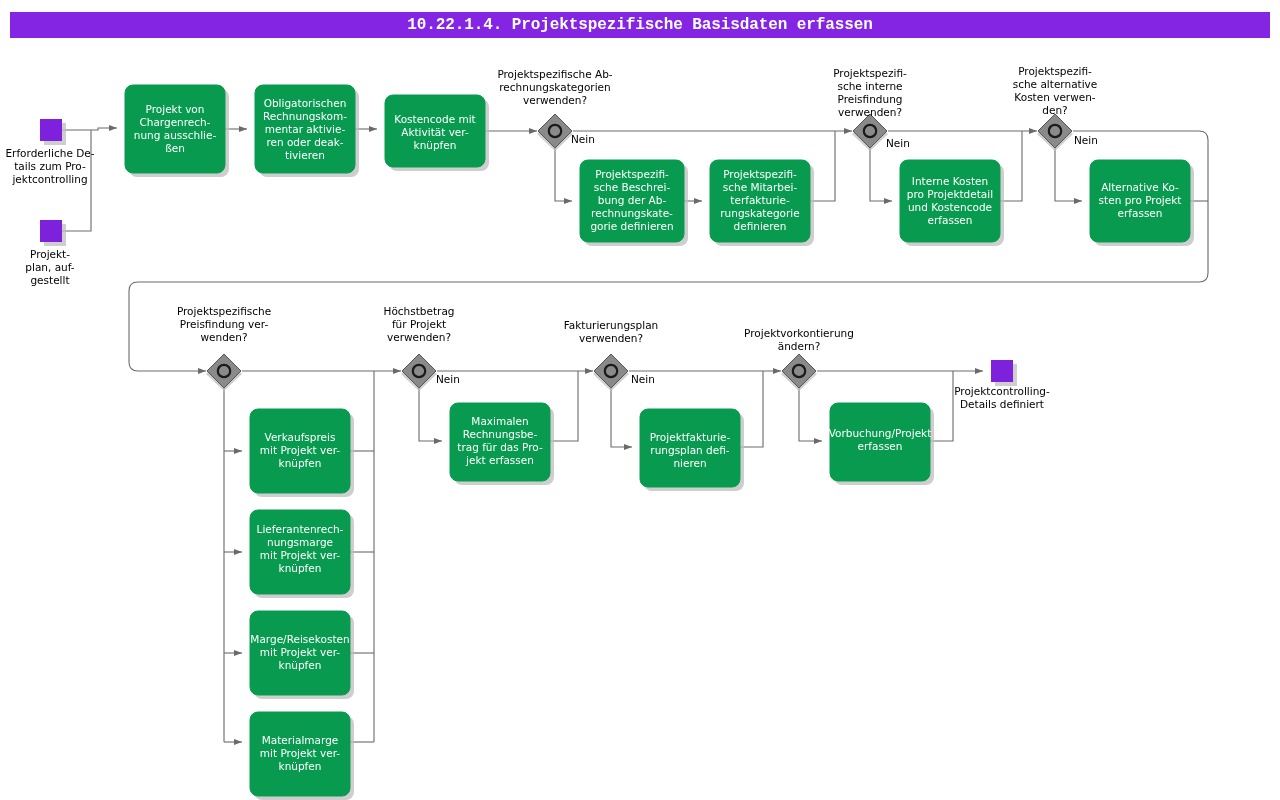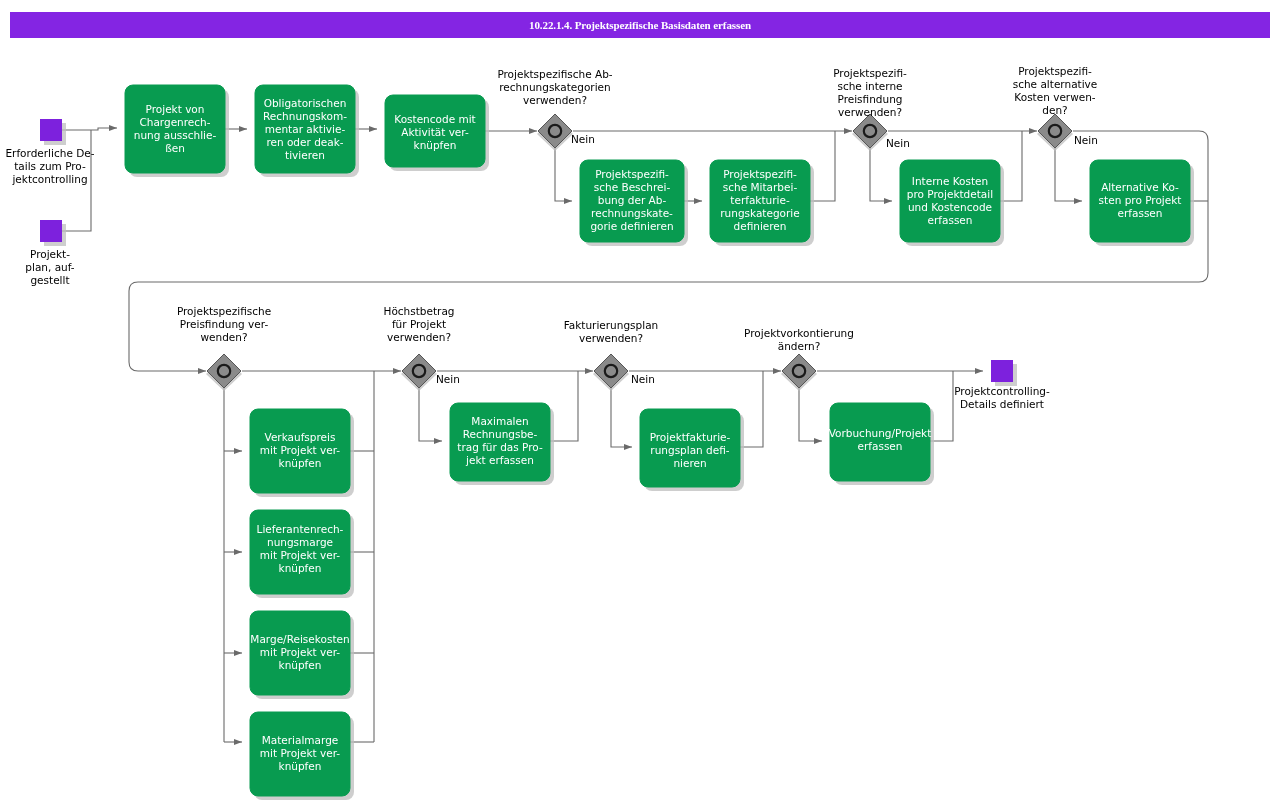--- a/index.html
+++ b/index.html
@@ -26,22 +26,22 @@
     top: 12px;
     width: 1260px;
     height: 26px;
     background: #8425e3;
     display: flex;
     align-items: center;
     justify-content: center;
   }
   .title-bar .title-text {
     color: #ffffff;
-    font-family: Liberation Serif, serif;
-    font-size: 11px;
+    font-family: Liberation Mono, monospace;
+    font-size: 16px;
     font-weight: bold;
     letter-spacing: -0.1px;
     white-space: nowrap;
   }
   svg.canvas {
     position: absolute;
     left: 0; top: 0;
     width: 1280px;
     height: 800px;
     overflow: visible;

